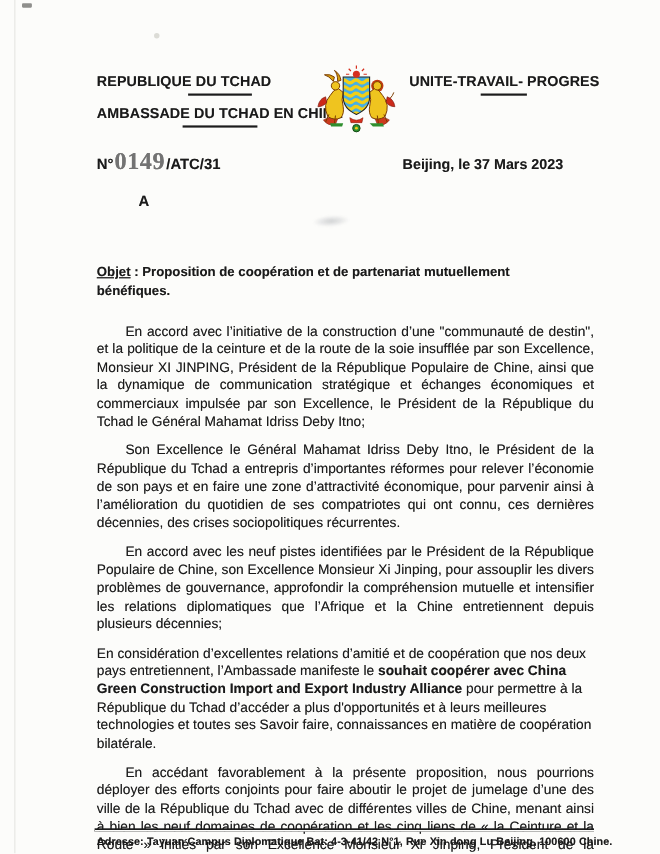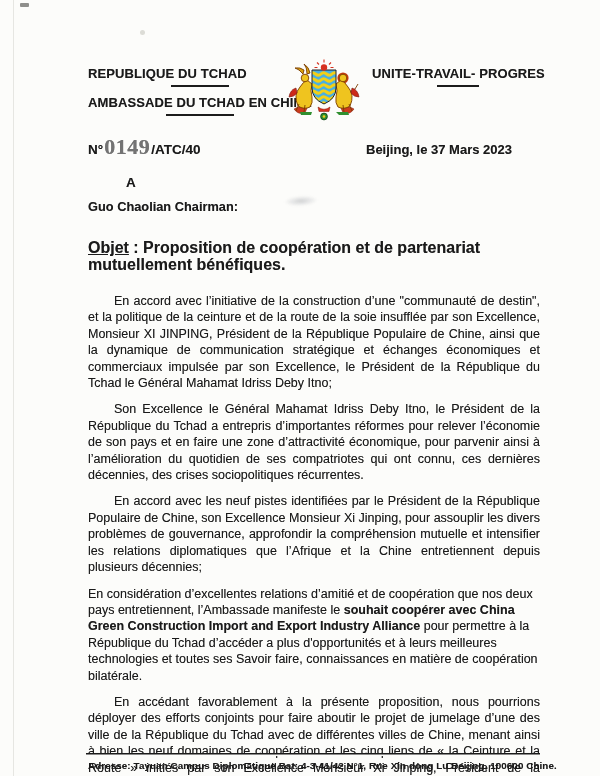--- a/index.html
+++ b/index.html
@@ -44,21 +44,21 @@
     color: #737373; letter-spacing: .5px;
     margin: 0 1px;
   }
   .dateline { position: absolute; left: 366px; top: 142px; font-size: 13px; font-weight: bold; }
 
   
   .salutation { position: absolute; left: 126px; top: 175px; font-size: 13.5px; font-weight: bold; }
   .addressee { position: absolute; left: 88px; top: 199px; font-size: 12.8px; font-weight: bold; line-height: 15.5px; }
 
   
-  .subject { position: absolute; left: 88px; top: 239px; width: 440px; font-size: 16px; font-weight: bold; line-height: 17px; }
+  .subject { position: absolute; left: 88px; top: 239px; width: 440px; font-size: 12px; font-weight: bold; line-height: 17px; }
   .subject-label { text-decoration: underline; }
 
   
   .bodytext { position: absolute; left: 88px; top: 293px; width: 452px; font-size: 12.5px; line-height: 16.4px; }
   .bodytext p { margin: 0 0 10px 0; text-align: justify; }
   .bodytext p.indent { text-indent: 26px; }
   .bodytext p.leftalign { text-align: left; }
   .bodytext strong { font-weight: bold; }
 
   
@@ -139,29 +139,28 @@
   </div>
 
   <div class="hdr-right">
     <div class="hdr-line txt">UNITE-TRAVAIL- PROGRES</div>
     <div class="rule rule-3"></div>
   </div>
 
   <div class="refline txt">
     <span class="ref-prefix">N°</span>
       <span class="ref-number">0149</span>
-      <span class="ref-suffix">/ATC/40</span>
+      <span class="ref-suffix">/ATC/31</span>
   </div>
 
   <div class="dateline txt">Beijing, le 37 Mars 2023</div>
 
   <div class="salutation txt">A</div>
   <div class="smudge"></div>
   <div class="addressee txt">
-    <div>Guo Chaolian Chairman:</div>
   </div>
 
   <div class="subject txt">
     <span class="subject-label">Objet</span><span> : Proposition de coopération et de partenariat mutuellement bénéfiques.</span>
   </div>
 
   <div class="bodytext txt">
     <p class="indent">En accord avec l’initiative de la construction d’une "communauté de destin", et la politique de la ceinture et de la route de la soie insufflée par son Excellence, Monsieur XI JINPING, Président de la République Populaire de Chine, ainsi que la dynamique de communication stratégique et échanges économiques et commerciaux impulsée par son Excellence, le Président de la République du Tchad le Général Mahamat Idriss Deby Itno;</p>
     <p class="indent">Son Excellence le Général Mahamat Idriss Deby Itno, le Président de la République du Tchad a entrepris d’importantes réformes pour relever l’économie de son pays et en faire une zone d’attractivité économique, pour parvenir ainsi à l’amélioration du quotidien de ses compatriotes qui ont connu, ces dernières décennies, des crises sociopolitiques récurrentes.</p>
     <p class="indent">En accord avec les neuf pistes identifiées par le Président de la République Populaire de Chine, son Excellence Monsieur Xi Jinping, pour assouplir les divers problèmes de gouvernance, approfondir la compréhension mutuelle et intensifier les relations diplomatiques que l’Afrique et la Chine entretiennent depuis plusieurs décennies;</p>

